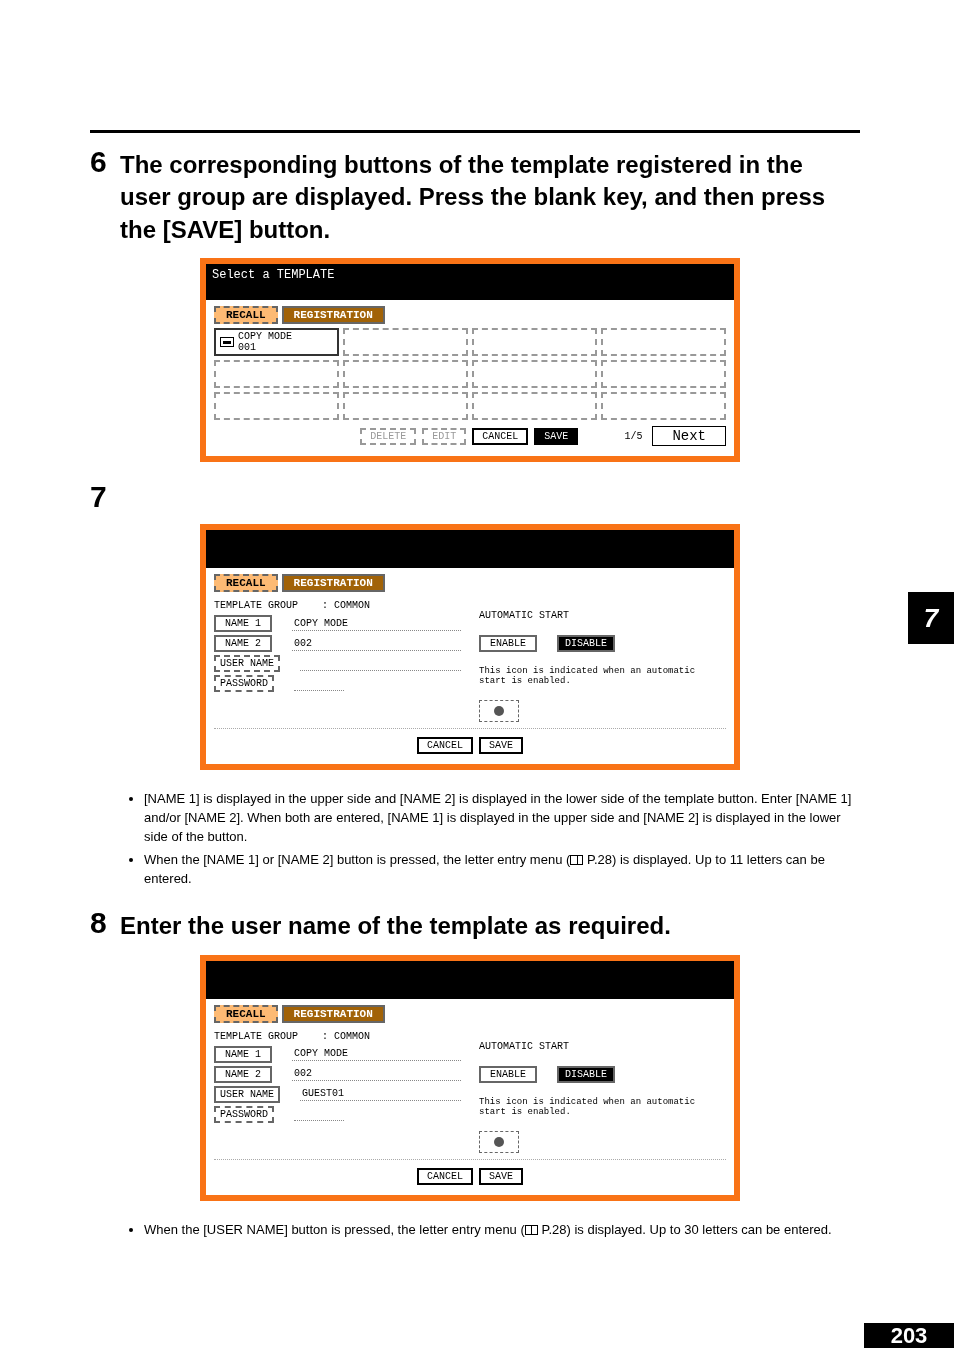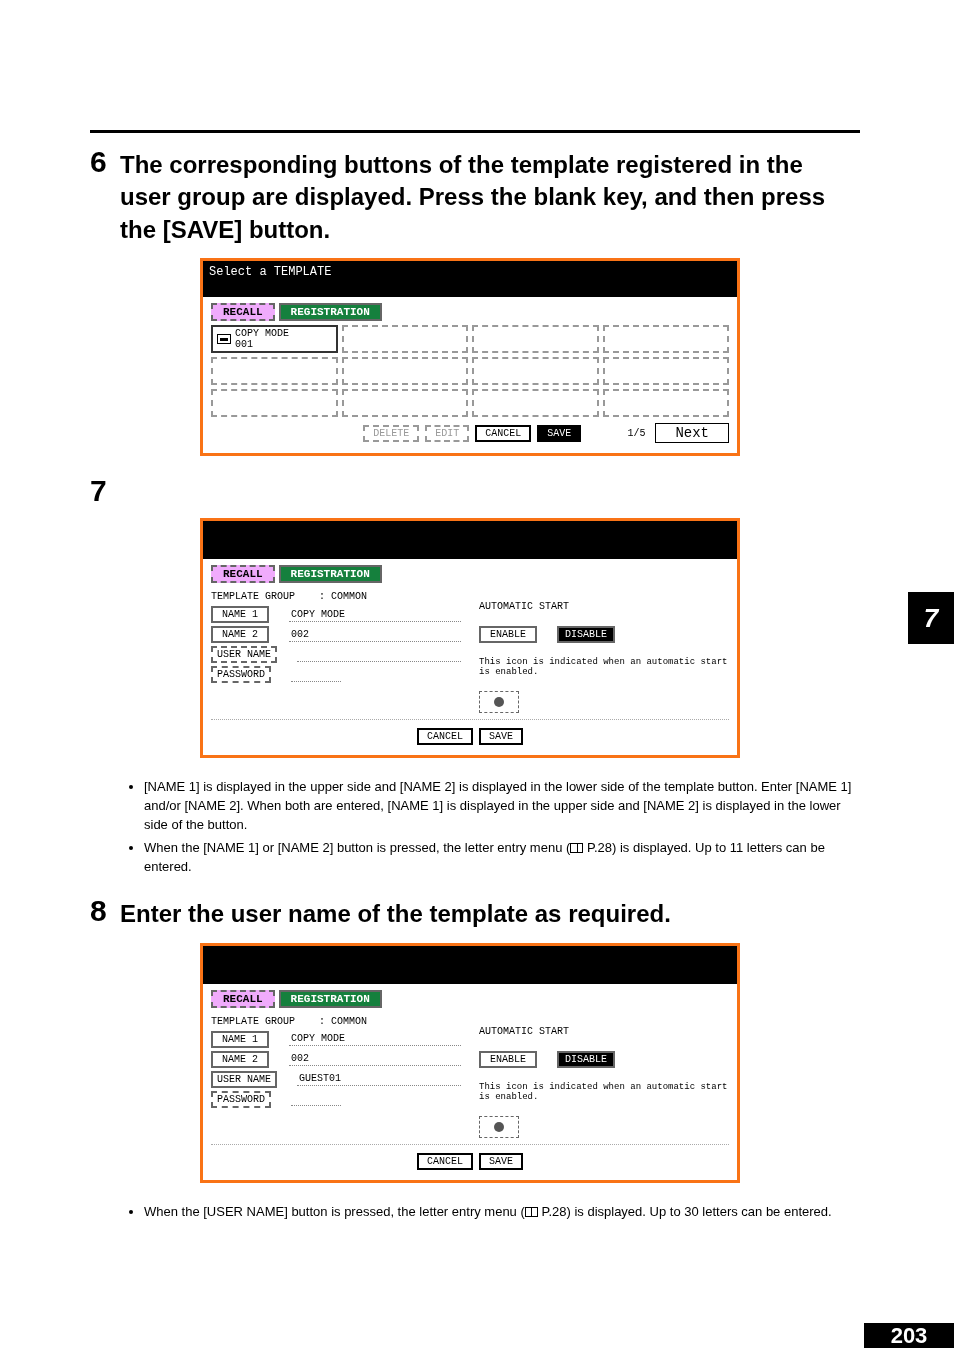--- a/index.html
+++ b/index.html
@@ -2,26 +2,26 @@
 <html><head>
 <meta charset="utf-8">
 <style>
   * { box-sizing: border-box; margin: 0; padding: 0; }
   body { width: 954px; height: 1348px; background: #fff; font-family: Arial, Helvetica, sans-serif; position: relative; color: #000; }
   .content { position: absolute; left: 90px; top: 130px; width: 770px; }
   .hr-top { border-top: 3px solid #000; margin-bottom: 14px; }
   .step { display: flex; align-items: flex-start; margin-bottom: 10px; }
   .step-num { font-size: 30px; font-weight: bold; width: 30px; flex-shrink: 0; line-height: 1; }
   .step-title { font-size: 24px; font-weight: bold; line-height: 1.35; padding-top: 2px; }
-  .screenshot { margin: 12px 0 20px 110px; width: 540px; border: 3px solid #f97316; background: #fff; font-family: "Courier New", monospace; font-size: 11px; }
+  .screenshot { margin: 12px 0 20px 110px; width: 540px; border: 6px solid #f97316; background: #fff; font-family: "Courier New", monospace; font-size: 11px; }
   .scr-black { background: #000; color: #fff; padding: 4px 6px 18px 6px; font-size: 12px; }
   .scr-body { padding: 6px 8px 10px 8px; }
   .tab-row { display: flex; gap: 4px; margin-bottom: 4px; }
-  .tab { border: 2px dashed #666; padding: 1px 10px; font-size: 11px; font-weight: bold; background: #f0abfc; color: #000; }
-  .tab.sel { background: #15803d; color: #fff; border-style: solid; }
+  .tab { border: 2px dashed #666; padding: 1px 10px; font-size: 11px; font-weight: bold; background: #fdba74; color: #000; }
+  .tab.sel { background: #a16207; color: #fff; border-style: solid; }
   .grid-row { display: flex; gap: 4px; margin-bottom: 4px; }
   .slot { border: 2px dashed #999; height: 28px; flex: 1; display: flex; align-items: center; padding: 0 4px; font-size: 10px; gap: 4px; }
   .slot.populated { border-style: solid; border-color: #333; }
   .slot-icon { border: 1px solid #000; width: 14px; height: 10px; display: inline-block; position: relative; }
   .slot-icon::after { content: ""; position: absolute; left: 2px; top: 3px; right: 2px; border-top: 3px solid #000; }
   .btn-row { display: flex; align-items: center; gap: 6px; margin-top: 6px; }
   .sbtn { border: 2px dashed #999; padding: 1px 8px; font-size: 10px; color: #999; }
   .sbtn.live { border: 2px solid #000; color: #000; }
   .sbtn.sel { background: #000; color: #fff; border: 2px solid #000; }
   .spacer { flex: 1; }

